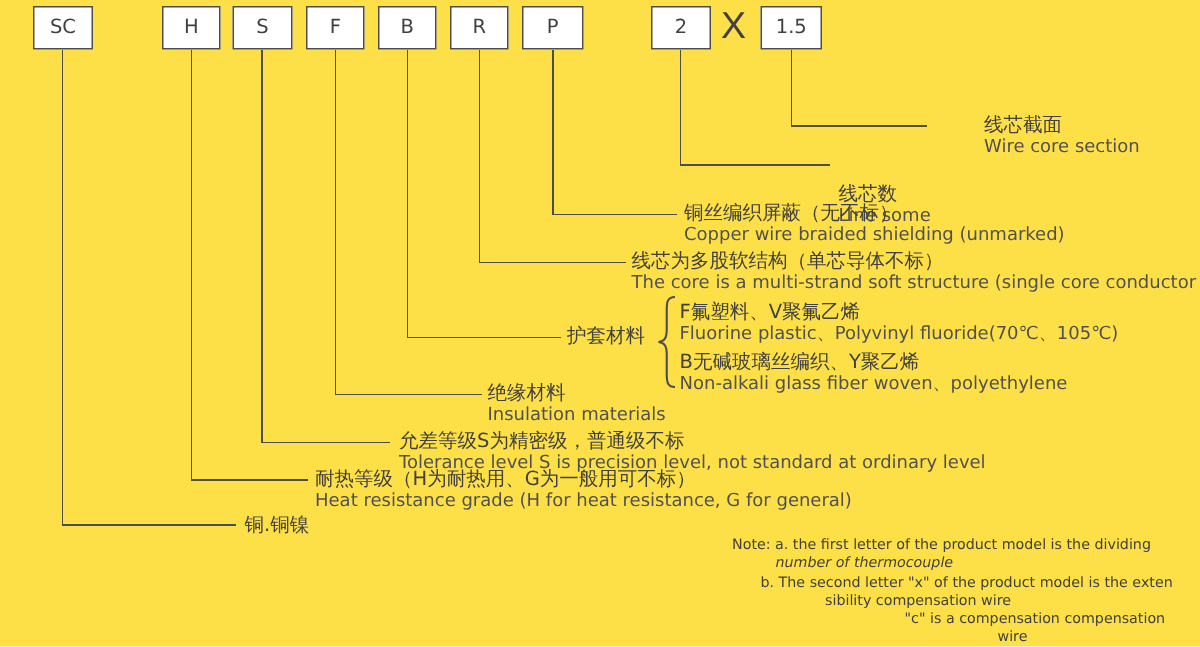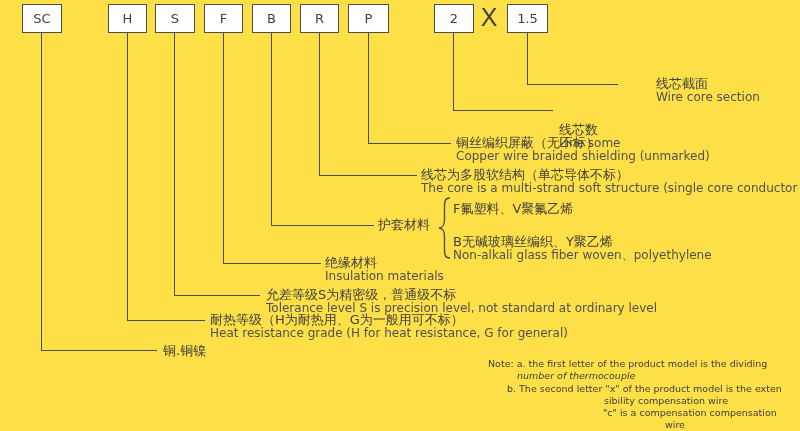--- a/index.html
+++ b/index.html
@@ -20,21 +20,21 @@
   .callout{position:absolute;white-space:nowrap;}
   .zh{display:block;font-size:13px;line-height:14px;color:#414042;}
   .en{display:block;font-size:12px;line-height:11px;color:#505052;margin-top:1px;}
   .sheath-opt{position:absolute;left:453px;white-space:nowrap;}
   .note-zh{position:absolute;left:178px;top:363px;font-size:12.5px;line-height:14.5px;color:#414042;white-space:nowrap;}
   .note-zh .l2{margin-left:29px;}
   .note-zh .l3{margin-left:139px;}
   .note-en{position:absolute;left:488px;top:358px;font-size:9.5px;line-height:12.3px;color:#414042;white-space:nowrap;}
   .note-en .l2{margin-left:29px;font-style:italic;}
   .note-en .l3{margin-left:19px;}
-  .note-en .l4{margin-left:116px;}
+  .note-en .l4{margin-left:62px;}
   .note-en .l5{margin-left:115px;}
   .note-en .l6{margin-left:177px;}
   svg{position:absolute;left:0;top:0;pointer-events:none;}
 </style>
 </head>
 <body>
 
 <div id="stage">
 
   <svg width="800" height="431" viewBox="0 0 800 431">
@@ -82,20 +82,21 @@
     <span class="zh">线芯为多股软结构（单芯导体不标）</span>
     <span class="en">The core is a multi-strand soft structure (single core conductor is not standard)</span>
   </div>
 
   <div class="callout" style="left:378px;top:218px;">
     <span class="zh">护套材料</span>
   </div>
 
   <div class="sheath-opt" style="top:202px;">
     <span class="zh">F氟塑料、V聚氟乙烯</span>
+    <span class="en">Fluorine plastic、Polyvinyl fluoride(70℃、105℃)</span>
   </div>
   <div class="sheath-opt" style="top:235px;">
     <span class="zh">B无碱玻璃丝编织、Y聚乙烯</span>
     <span class="en">Non-alkali glass fiber woven、polyethylene</span>
   </div>
 
   <div class="callout" style="left:325px;top:256px;">
     <span class="zh">绝缘材料</span>
     <span class="en">Insulation materials</span>
   </div>

